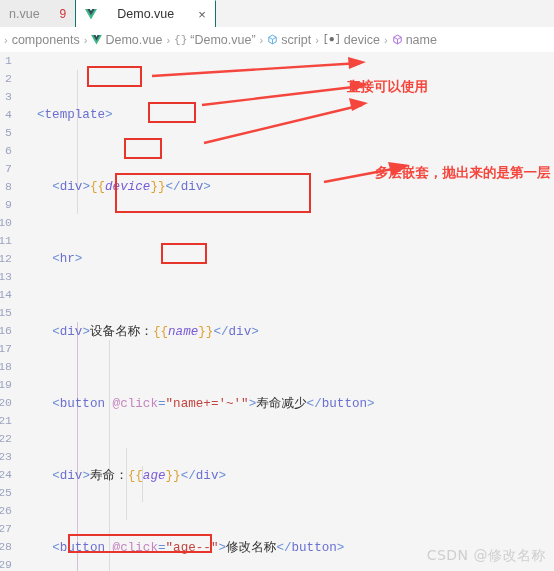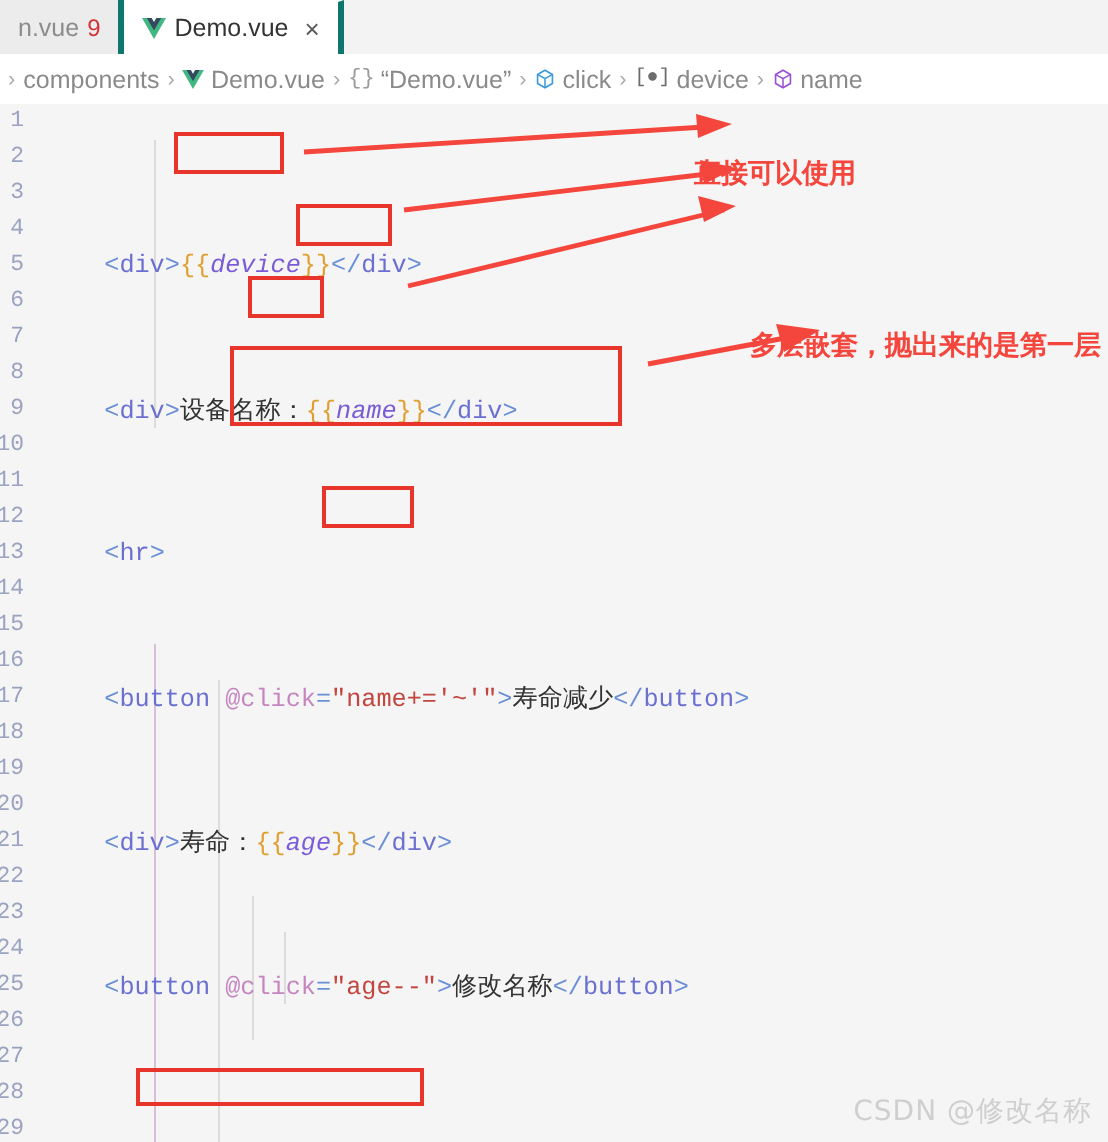--- a/index.html
+++ b/index.html
@@ -21,22 +21,22 @@
     background: #f3f3f3;
     display: flex; align-items: stretch;
     border-bottom: 1px solid #e8e8e8;
   }
   .tab {
     display: flex; align-items: center;
     padding: 0 9px;
     font-size: 12.5px;
     color: #808080;
     background: #ececec;
-    border-right: 3px solid #0f766e;
-    gap: 4px;
+    border-right: 1px solid #0f766e;
+    gap: 20px;
     white-space: nowrap;
   }
   .tab.inactive { color: #8c8c8c; }
   .tab.active {
     background: #ffffff;
     color: #333333;
     border-top: 1px solid #ffffff;
   }
   .tab .err-count { color: #d13438; font-size: 12px; }
   .tab .close { color: #5a5a5a; font-size: 13px; margin-left: 4px; }
@@ -177,21 +177,21 @@
     <span>“Demo.vue”</span>
   </span>
   <span class="bc-sep">›</span>
   <span class="bc-item">
     <span class="bc-ic cube-blue">
       <svg width="11" height="11" viewBox="0 0 16 16">
           <path d="M8 1.6l5.4 3.1v6.6L8 14.4 2.6 11.3V4.7z" fill="none" stroke="#3b9ad9" stroke-width="1.2"></path>
           <path d="M2.8 4.8L8 7.8l5.2-3M8 7.9v6.2" fill="none" stroke="#3b9ad9" stroke-width="1.1"></path>
         </svg>
     </span>
-    <span>click</span>
+    <span>script</span>
   </span>
   <span class="bc-sep">›</span>
   <span class="bc-item">
     <span class="bc-ic sq">[●]</span>
     <span>device</span>
   </span>
   <span class="bc-sep">›</span>
   <span class="bc-item">
     <span class="bc-ic cube-purple">
       <svg width="11" height="11" viewBox="0 0 16 16">
@@ -238,26 +238,27 @@
   </div>
 
   <div class="iguide" style="left:77px;  top:18px;  height:144px;"></div>
   <div class="iguide pink" style="left:77px; top:270px; height:249px;"></div>
   <div class="iguide" style="left:109px; top:288px; height:231px;"></div>
   <div class="iguide" style="left:126px; top:396px; height:72px;"></div>
   <div class="iguide" style="left:142px; top:414px; height:36px;"></div>
 
   <div class="code">
 
+    <div class="line" style="padding-left:24px"><span class="t-tag">&lt;</span><span class="t-tagname">template</span><span class="t-tag">&gt;</span></div>
 
     <div class="line" style="padding-left:24px">  <span class="t-tag">&lt;</span><span class="t-tagname">div</span><span class="t-tag">&gt;</span><span class="t-mustache">{{</span><span class="t-interp">device</span><span class="t-mustache">}}</span><span class="t-tag">&lt;/</span><span class="t-tagname">div</span><span class="t-tag">&gt;</span></div>
 
+    <div class="line" style="padding-left:24px">  <span class="t-tag">&lt;</span><span class="t-tagname">hr</span><span class="t-tag">&gt;</span></div>
+
     <div class="line" style="padding-left:24px">  <span class="t-tag">&lt;</span><span class="t-tagname">div</span><span class="t-tag">&gt;</span><span class="t-txt cjk">设备名称：</span><span class="t-mustache">{{</span><span class="t-interp">name</span><span class="t-mustache">}}</span><span class="t-tag">&lt;/</span><span class="t-tagname">div</span><span class="t-tag">&gt;</span></div>
-
-    <div class="line" style="padding-left:24px">  <span class="t-tag">&lt;</span><span class="t-tagname">hr</span><span class="t-tag">&gt;</span></div>
 
     <div class="line" style="padding-left:24px">  <span class="t-tag">&lt;</span><span class="t-tagname">button</span> <span class="t-attr">@click</span><span class="t-tag">=</span><span class="t-str">"name+='~'"</span><span class="t-tag">&gt;</span><span class="t-txt cjk">寿命减少</span><span class="t-tag">&lt;/</span><span class="t-tagname">button</span><span class="t-tag">&gt;</span></div>
 
     <div class="line" style="padding-left:24px">  <span class="t-tag">&lt;</span><span class="t-tagname">div</span><span class="t-tag">&gt;</span><span class="t-txt cjk">寿命：</span><span class="t-mustache">{{</span><span class="t-interp">age</span><span class="t-mustache">}}</span><span class="t-tag">&lt;/</span><span class="t-tagname">div</span><span class="t-tag">&gt;</span></div>
 
     <div class="line" style="padding-left:24px">  <span class="t-tag">&lt;</span><span class="t-tagname">button</span> <span class="t-attr">@click</span><span class="t-tag">=</span><span class="t-str">"age--"</span><span class="t-tag">&gt;</span><span class="t-txt cjk">修改名称</span><span class="t-tag">&lt;/</span><span class="t-tagname">button</span><span class="t-tag">&gt;</span></div>
 
     
 
     

